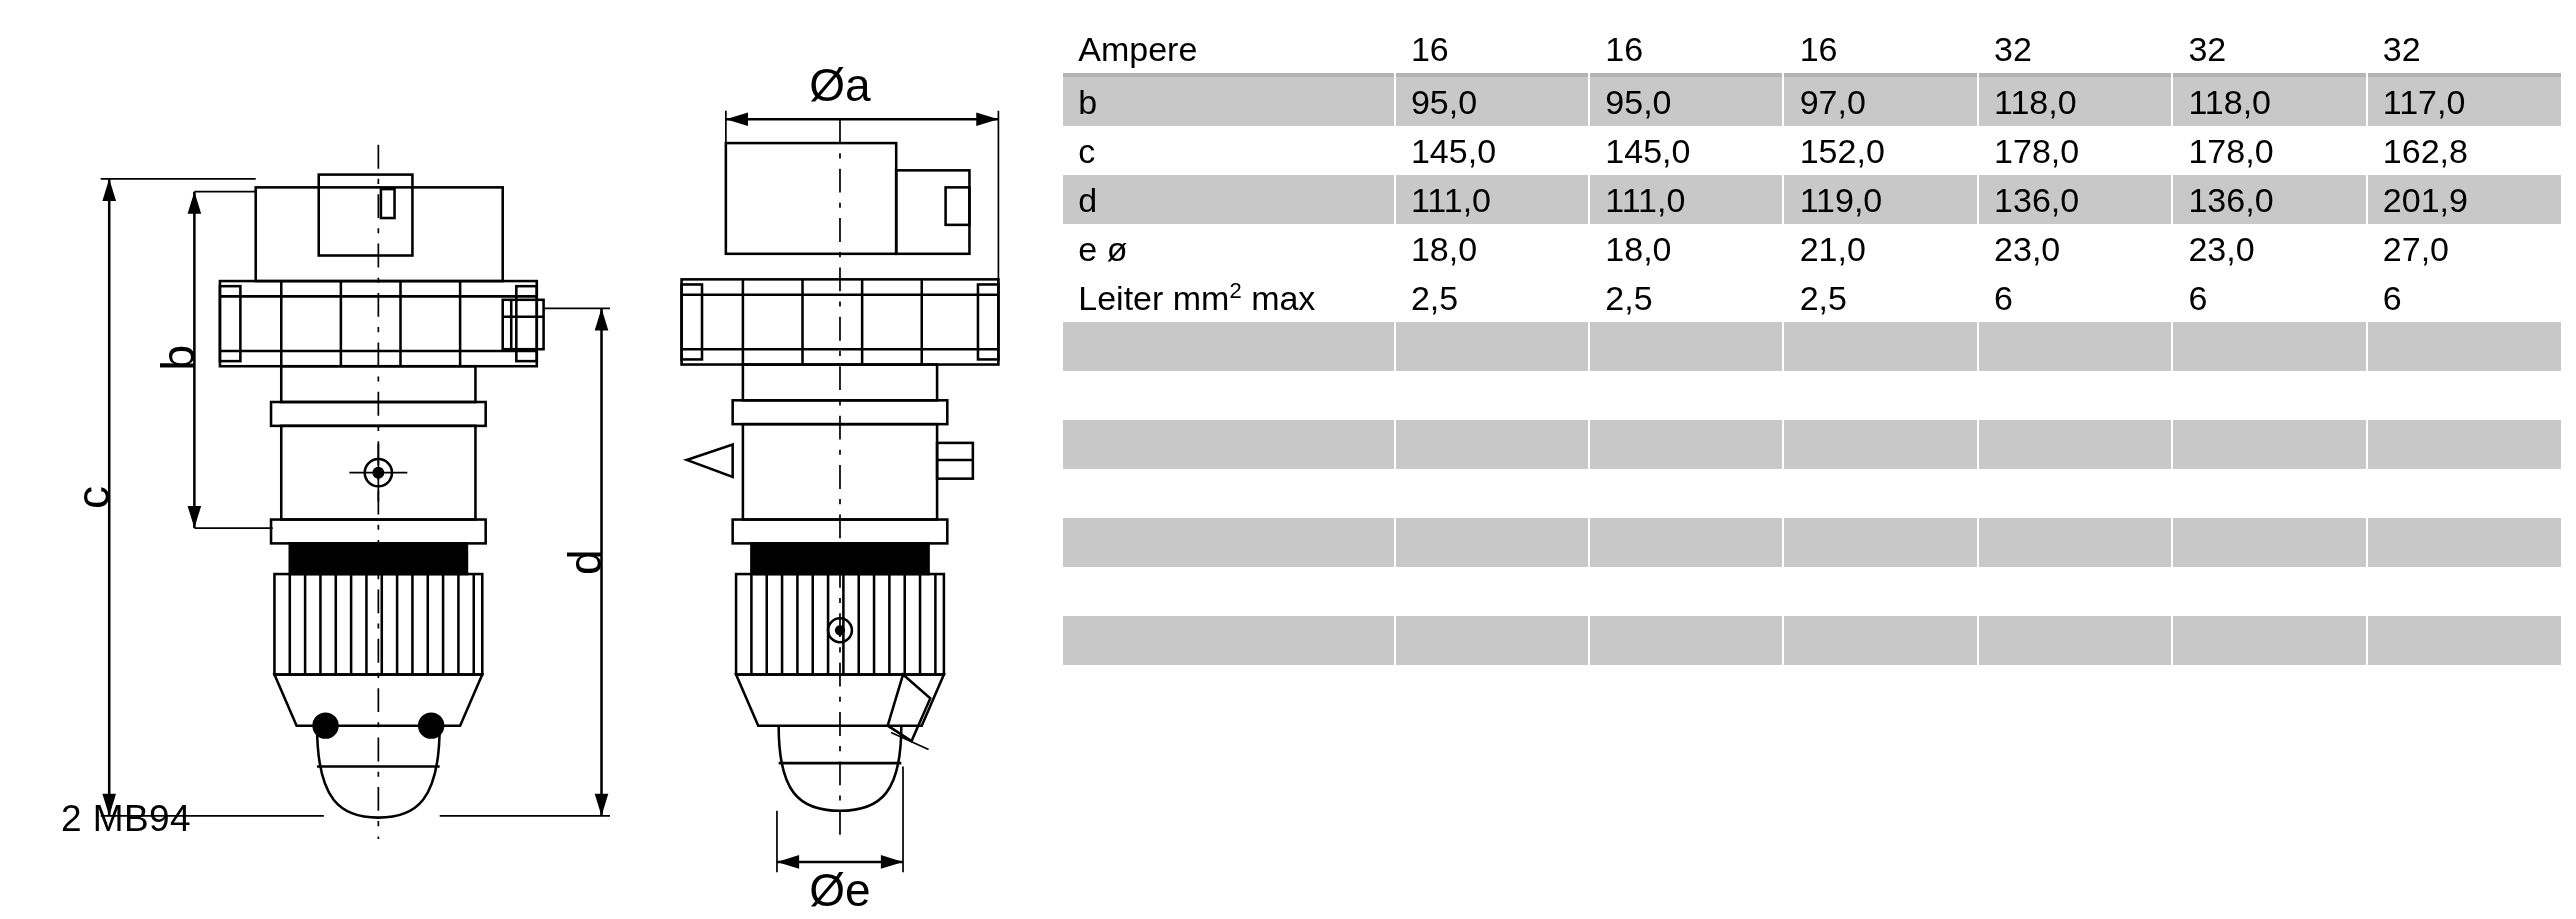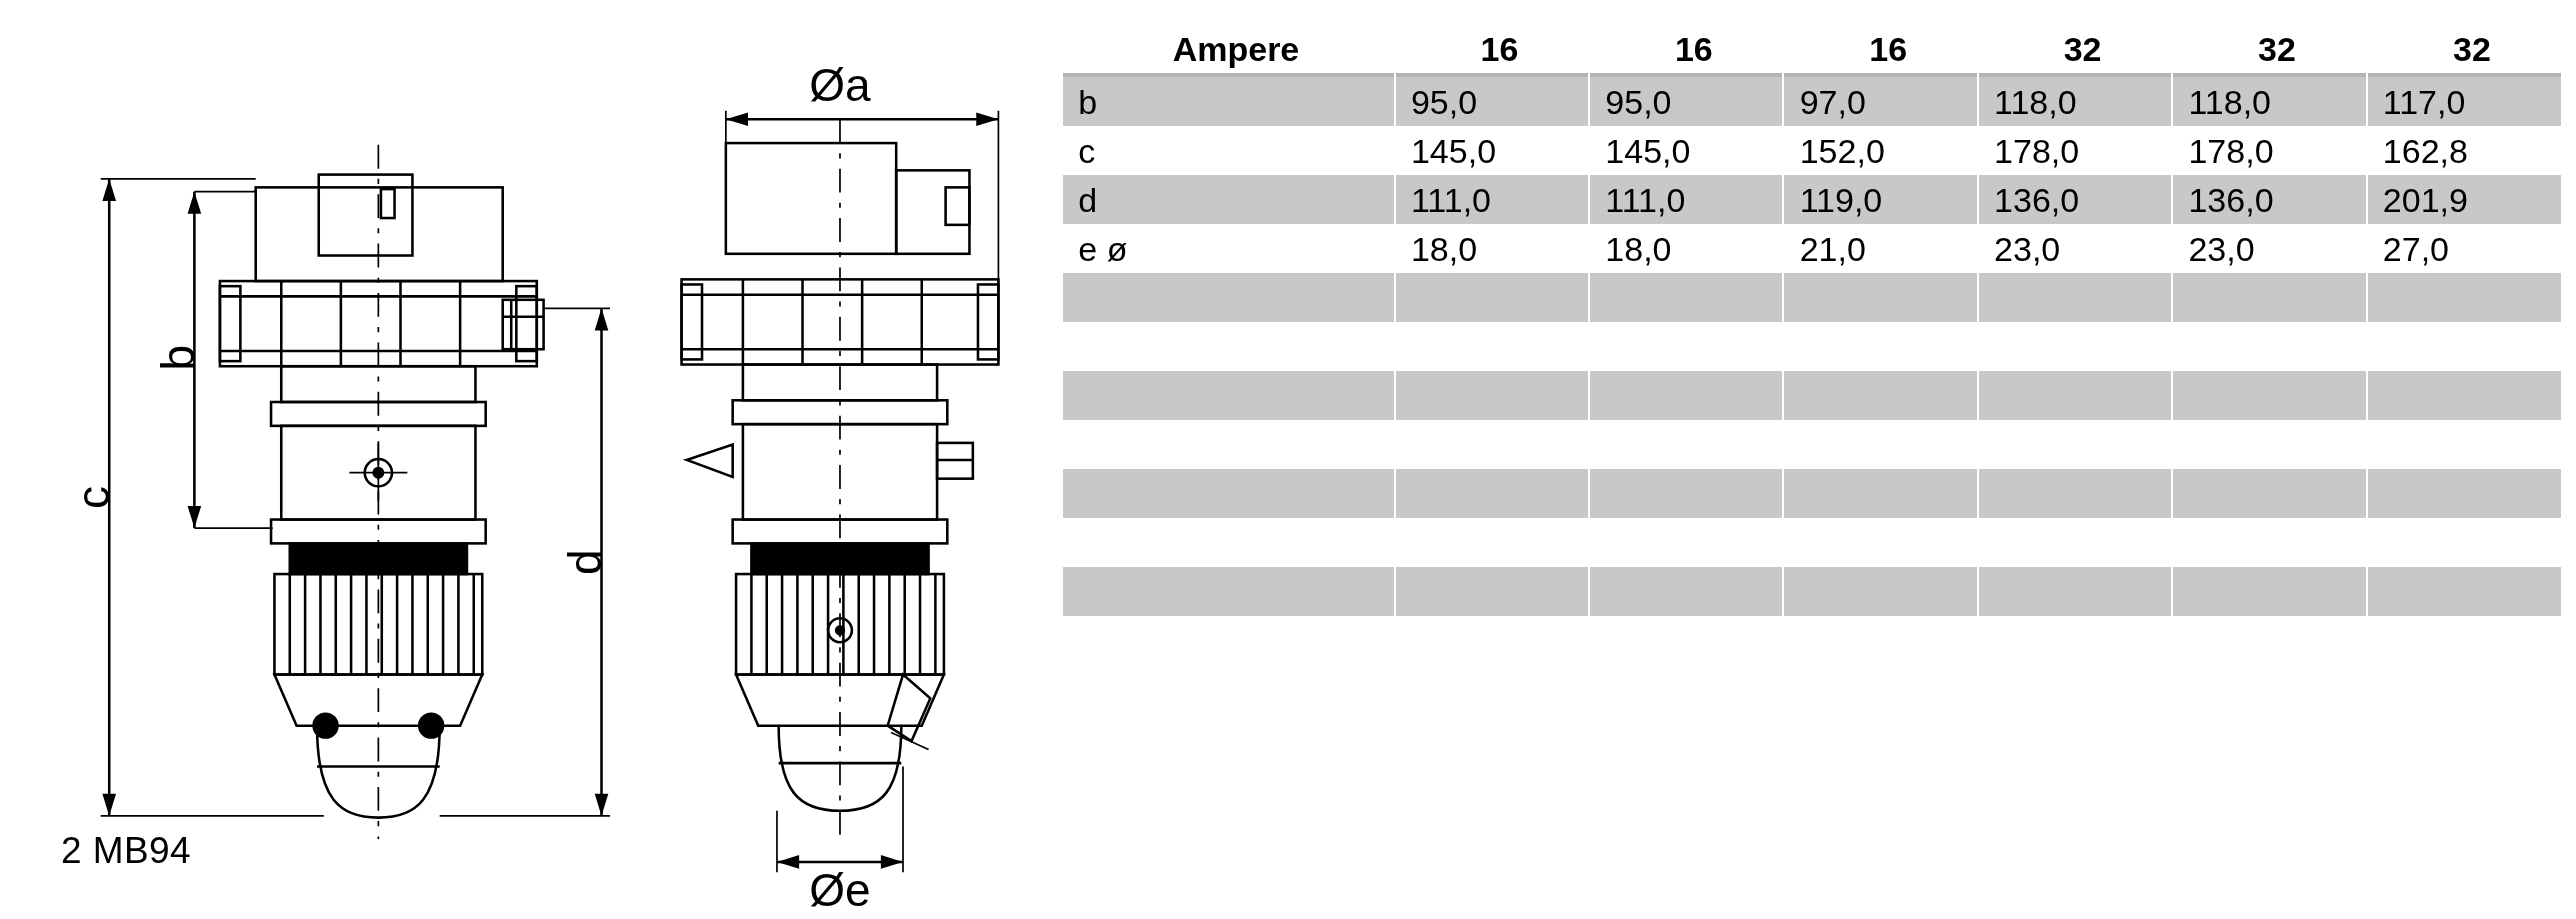--- a/index.html
+++ b/index.html
@@ -27,21 +27,21 @@
     top: 0;
     width: 1048px;
     height: 919px;
   }
   .drawing svg {
     display: block;
   }
   .caption {
     position: absolute;
     left: 61px;
-    top: 830px;
+    top: 798px;
     font-size: 37px;
     letter-spacing: 0.4px;
   }
 
   
   .table-wrap {
     position: absolute;
     left: 1063px;
     top: 24px;
     width: 1499px;
@@ -62,21 +62,21 @@
   }
   table.spec td:last-child {
     border-right: none;
   }
   table.spec col.label-col { width: 331px; }
   table.spec col.data-col  { width: 194px; }
 
   tr.shaded td { background: #c8c8c8; }
   tr.plain  td { background: #ffffff; }
 
-  td.hdr { font-weight: bold; text-align: center; }
+  td.hdr { font-weight: normal; }
   .sup { font-size: 22px; vertical-align: super; line-height: 0; }
 
   
   tr.hdr-sep td {
     height: 4.3px;
     padding: 0;
     background: #b4b4b4;
   }
 </style>
 </head>
@@ -321,20 +321,29 @@
           </tr>
           <tr class="plain">
             <td>e ø</td>
             <td>18,0</td>
             <td>18,0</td>
             <td>21,0</td>
             <td>23,0</td>
             <td>23,0</td>
             <td>27,0</td>
           </tr>
+          <tr class="plain">
+            <td>Leiter mm<span class="sup">2</span> max</td>
+            <td>2,5</td>
+            <td>2,5</td>
+            <td>2,5</td>
+            <td>6</td>
+            <td>6</td>
+            <td>6</td>
+          </tr>
           <tr class="shaded">
             <td></td>
             <td></td>
             <td></td>
             <td></td>
             <td></td>
             <td></td>
             <td></td>
           </tr>
           <tr class="plain">

